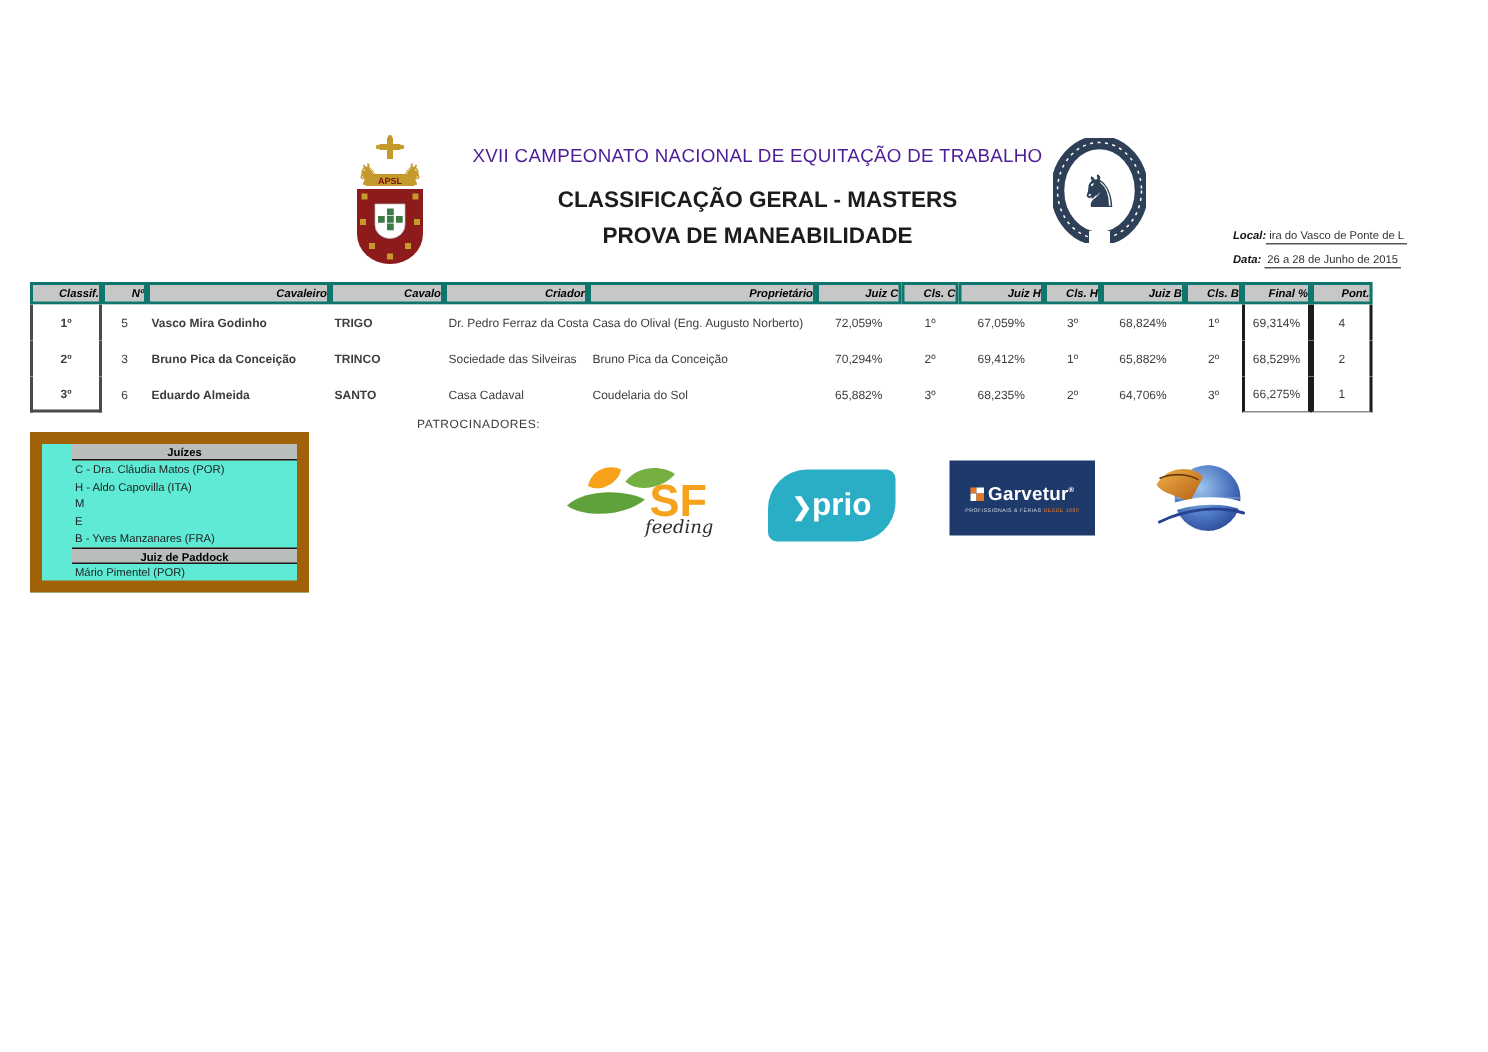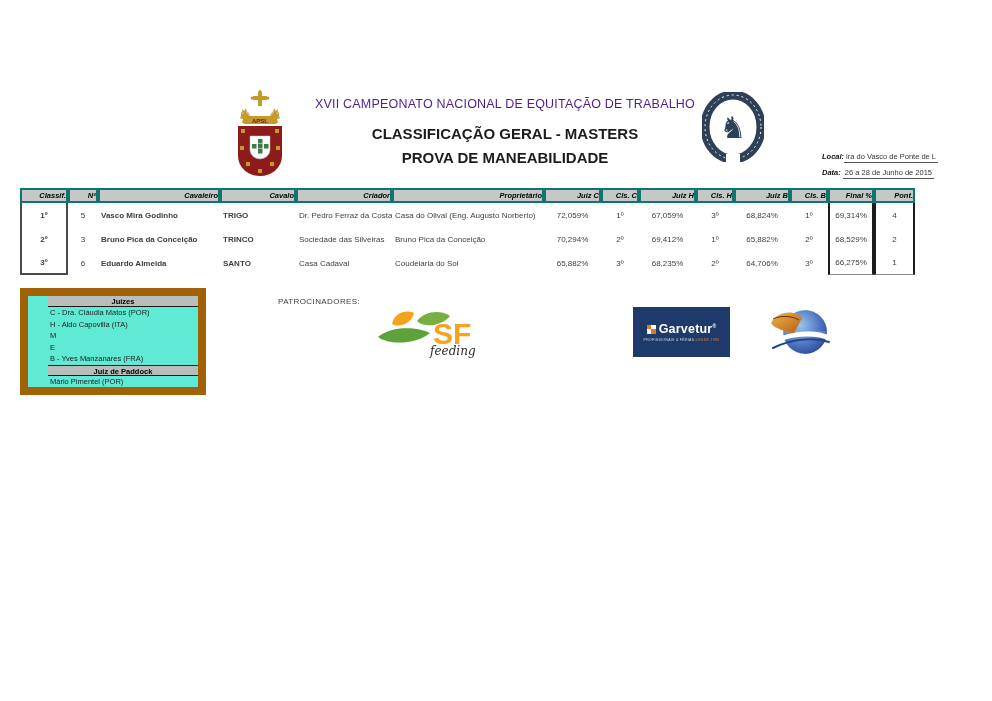--- a/index.html
+++ b/index.html
@@ -46,21 +46,21 @@
   td.c-pont  { border-left:2px solid #1c1c1c; border-right:2px solid #1c1c1c; text-align:center; }
   tr.last td.c-final, tr.last td.c-pont { border-bottom:1px solid #8a8a8a; }
 
   
   .judges { position:absolute; left:20px; top:288px; width:186px; border:8px solid #a16207; background:#5eead4;padding-left:20px; }
   .jhead { background:#b9bdbc; border-bottom:1px solid #1a1a1a; font-size:7.5px; font-weight:bold; text-align:center; height:11px; line-height:11px; color:#000; }
   .jhead.mid { border-top:1px solid #1a1a1a; }
   .jrow { font-size:7.5px; line-height:11.5px; height:11.5px; padding:0 2px; color:#222; }
 
   
-  .patro { position:absolute; left:278px; top:297px; font-size:8px; letter-spacing:.4px; color:#3a3a3a; }
+  .patro { position:absolute; left:278px; top:278px; font-size:8px; letter-spacing:.4px; color:#3a3a3a; }
   .logo { position:absolute; }
   .sf-logo    { left:370px; top:306px; width:112px; height:52px; }
   .prio-logo  { left:512px; top:313px; width:85px;  height:48px; background:#29aec5;
                 border-radius:26px 6px 26px 6px; display:flex; align-items:center; justify-content:center; }
   .prio-text { color:#fff; font-weight:bold; font-size:21px; letter-spacing:0; }
   .prio-text .arrow { font-size:16px; font-weight:bold; letter-spacing:-2px; margin-right:2px; }
   .garv-logo { left:633px; top:307px; width:97px; height:50px; background:#1e3a6b;
                display:flex; flex-direction:column; align-items:center; justify-content:center; }
   .garv-top { display:flex; align-items:center; gap:3px; }
   .garv-flag { width:9px; height:9px; display:grid; grid-template-columns:1fr 1fr; grid-template-rows:1fr 1fr; }
@@ -232,20 +232,23 @@
   <div class="patro">PATROCINADORES:</div>
 
   <svg class="logo sf-logo" viewBox="0 0 112 52">
     <path d="M22,18 C24,7 36,3 44,7 C43,15 31,23 22,18 Z" fill="#f6a21b"></path>
     <path d="M47,15 C55,4 72,4 80,10 C73,19 55,23 47,15 Z" fill="#76b043"></path>
     <path d="M8,31 C22,19 48,21 60,27 C46,39 18,39 8,31 Z" fill="#5fa13a"></path>
     <text x="63" y="38" font-size="30" font-weight="bold" fill="#f6a21b" font-family="Liberation Sans, sans-serif">SF</text>
     <text x="60" y="49" font-size="12" font-style="italic" fill="#2b2b2b" font-family="DejaVu Serif, serif">feeding</text>
   </svg>
 
+  <div class="logo prio-logo">
+    <div class="prio-text"><span class="arrow">❯</span><span>prio</span></div>
+  </div>
 
   <div class="logo garv-logo">
     <div class="garv-top">
       <span class="garv-flag">
           <i></i>
           <i></i>
           <i></i>
           <i></i>
         </span>
       <span class="garv-name"><span>Garvetur</span><span class="garv-r">®</span></span>

